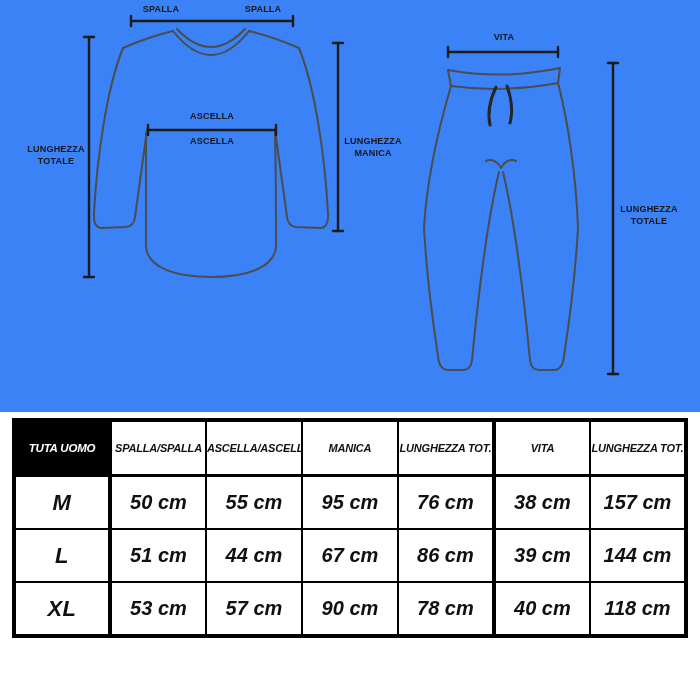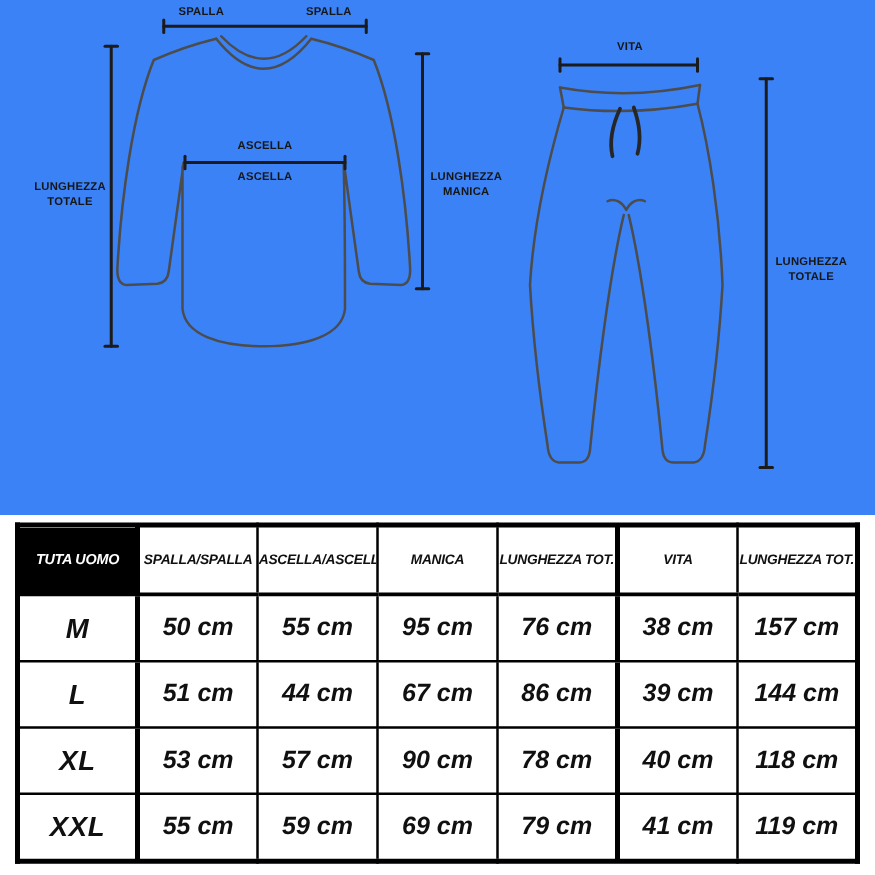--- a/index.html
+++ b/index.html
@@ -176,23 +176,14 @@
     </tr>
     <tr>
       <td class="size-cell sep-r">XL</td>
       <td>53 cm</td>
       <td>57 cm</td>
       <td>90 cm</td>
       <td class="sep-r">78 cm</td>
       <td>40 cm</td>
       <td>118 cm</td>
     </tr>
-    <tr>
-      <td class="size-cell sep-r">XXL</td>
-      <td>55 cm</td>
-      <td>59 cm</td>
-      <td>69 cm</td>
-      <td class="sep-r">79 cm</td>
-      <td>41 cm</td>
-      <td>119 cm</td>
-    </tr>
   </tbody>
 </table>
 
 </body></html>

